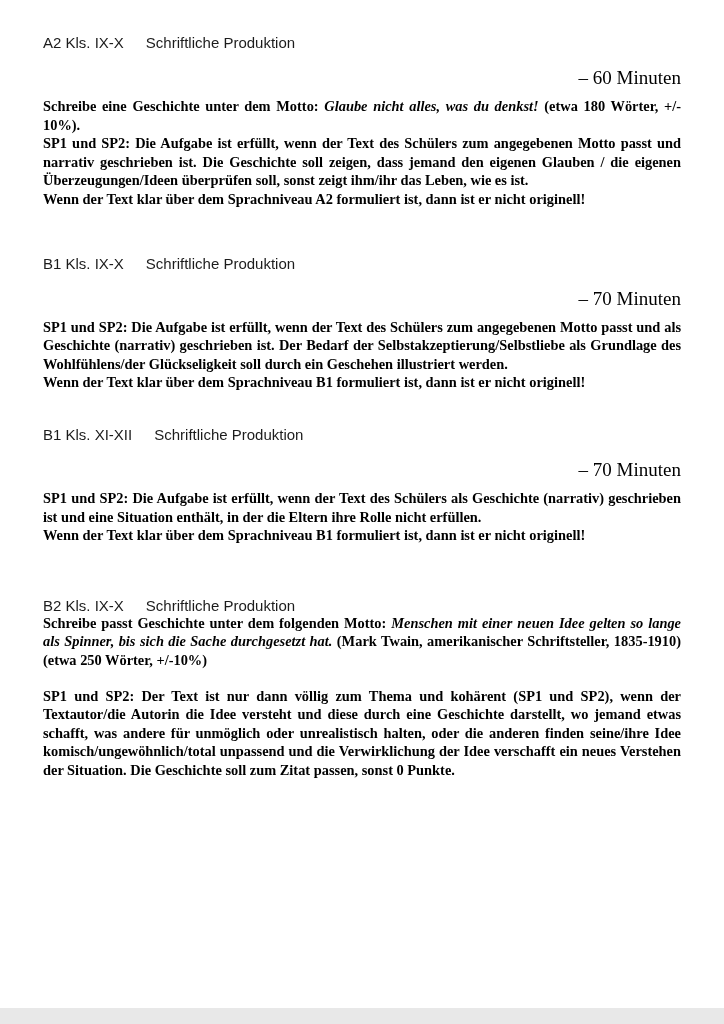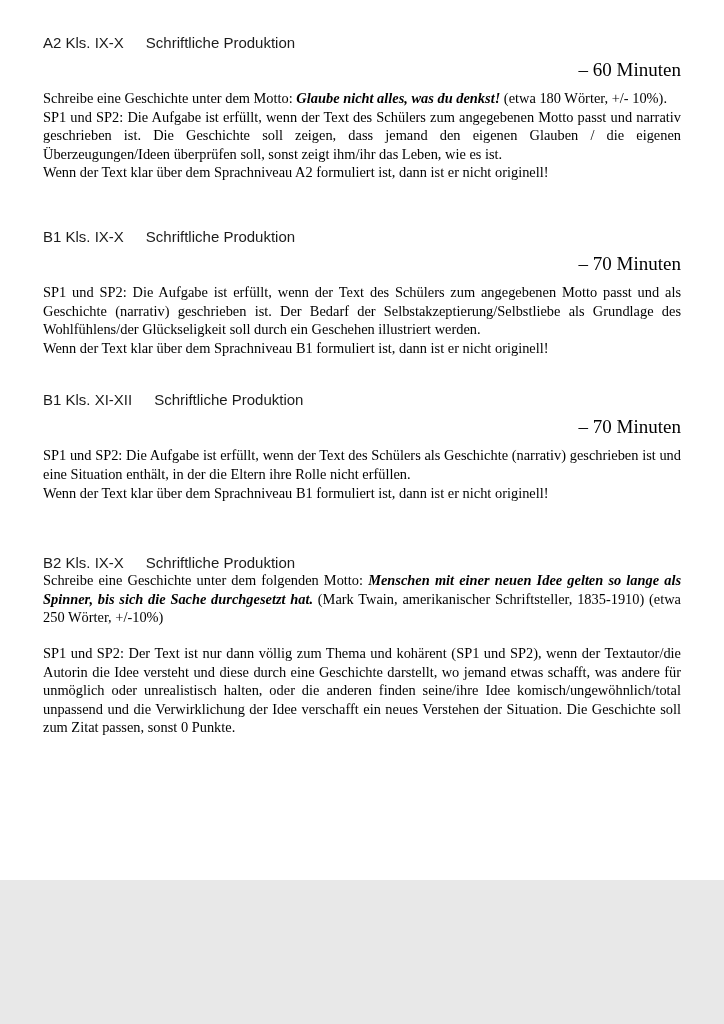--- a/index.html
+++ b/index.html
@@ -1,18 +1,18 @@
 <!DOCTYPE html>
 <html><head>
 <meta charset="utf-8">
 <style>
   html, body { margin: 0; padding: 0; background: #e8e8e8; }
   .page {
     width: 724px;
-    height: 880px;
+    height: 1008px;
     margin: 0 auto;
     background: #ffffff;
     box-sizing: border-box;
     padding: 34px 43px 20px 43px;
     overflow: hidden;
     color: #000;
   }
   .section { display: block; }
   .section:nth-of-type(2) { margin-top: 46px; }
   .section:nth-of-type(3) { margin-top: 34px; }
@@ -25,34 +25,34 @@
     display: flex;
     gap: 22px;
     align-items: baseline;
   }
   .section-duration {
     font-family: "Liberation Serif", serif;
     font-size: 19px;
     font-weight: 400;
     color: #000;
     text-align: right;
-    margin: 8px 0 8px 0;
+    margin: 16px 0 8px 0;
   }
   .para {
     font-family: "Liberation Serif", serif;
     font-size: 14.4px;
     line-height: 18.6px;
     text-align: justify;
     margin: 0;
     color: #000;
   }
   .para.gap-0 { margin-top: 0; }
   .para.gap-1 { margin-top: 0; }
   .para.gap-2 { margin-top: 17px; }
-  .run.bold { font-weight: normal; font-style: normal; }
+  .run.bold { font-weight: bold; font-style: normal; }
   .run.bold-italic { font-weight: bold; font-style: italic; }
 </style>
 </head>
 <body>
 
 <div class="page">
   <div>
   <section class="section">
     <div class="section-heading">
       <span>A2 Kls. IX-X</span>
@@ -89,18 +89,18 @@
           <p class="para gap-0"><span class="run bold">Wenn der Text klar über dem Sprachniveau B1 formuliert ist, dann ist er nicht originell!</span></p>
         </div>
   </section>
 
   <section class="section">
     <div class="section-heading">
       <span>B2 Kls. IX-X</span>
       <span>Schriftliche Produktion</span>
     </div>
     <div>
-          <p class="para gap-1"><span class="run bold">Schreibe eine Geschichte unter dem folgenden Motto: </span><span class="run bold-italic">Menschen mit einer neuen Idee gelten so lange als Spinner, bis sich die Sache durchgesetzt hat.</span><span class="run bold"> (Mark Twain, amerikanischer Schriftsteller, 1835-1910) (etwa 250 Wörter, +/-10%)</span></p>
+          <p class="para gap-1"><span class="run bold">Schreibe passt Geschichte unter dem folgenden Motto: </span><span class="run bold-italic">Menschen mit einer neuen Idee gelten so lange als Spinner, bis sich die Sache durchgesetzt hat.</span><span class="run bold"> (Mark Twain, amerikanischer Schriftsteller, 1835-1910) (etwa 250 Wörter, +/-10%)</span></p>
           <p class="para gap-2"><span class="run bold">SP1 und SP2: Der Text ist nur dann völlig zum Thema und kohärent (SP1 und SP2), wenn der Textautor/die Autorin die Idee versteht und diese durch eine Geschichte darstellt, wo jemand etwas schafft, was andere für unmöglich oder unrealistisch halten, oder die anderen finden seine/ihre Idee komisch/ungewöhnlich/total unpassend und die Verwirklichung der Idee verschafft ein neues Verstehen der Situation. Die Geschichte soll zum Zitat passen, sonst 0 Punkte.</span></p>
         </div>
   </section>
 </div>
 </div>
 
 </body></html>

